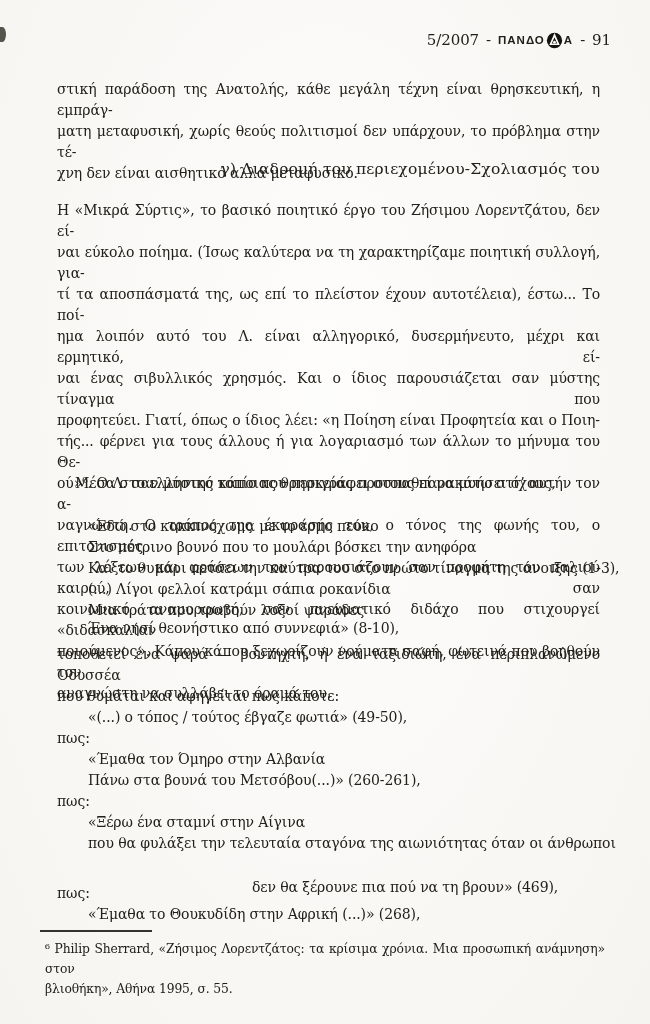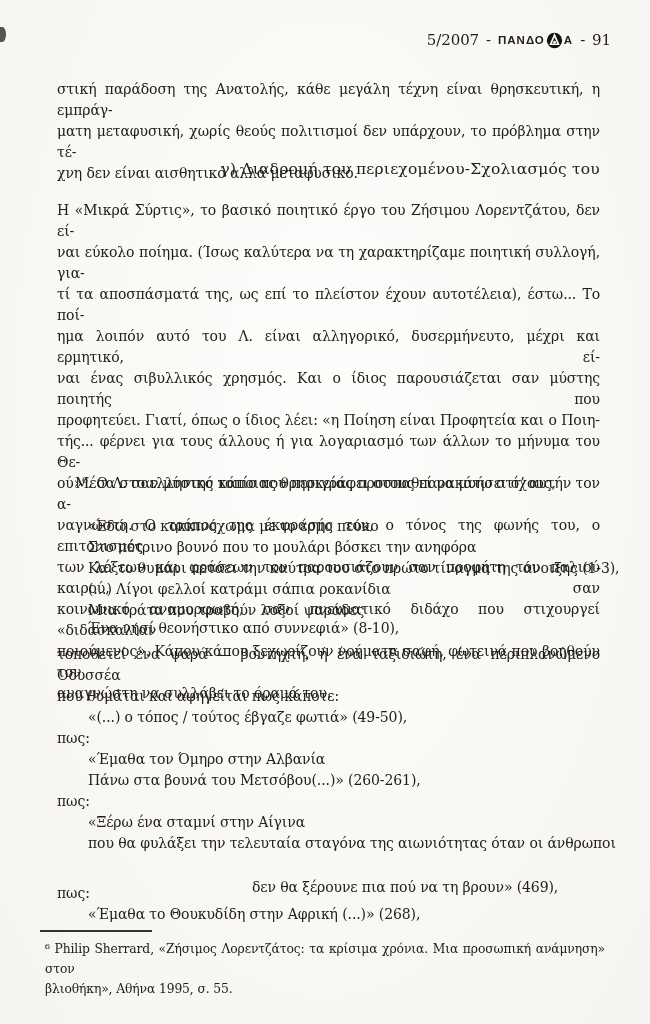--- a/index.html
+++ b/index.html
@@ -91,21 +91,21 @@
       <div class="tline">χνη δεν είναι αισθητικό αλλά μεταφυσικό.</div>
     </div>
 
   <div class="blk heading">γ) Διαδρομή του περιεχομένου-Σχολιασμός του</div>
 
   <div class="blk col" style="top:200px;">
       <div class="tline just">Η «Μικρά Σύρτις», το βασικό ποιητικό έργο του Ζήσιμου Λορεντζάτου, δεν εί-</div>
       <div class="tline just">ναι εύκολο ποίημα. (Ίσως καλύτερα να τη χαρακτηρίζαμε ποιητική συλλογή, για-</div>
       <div class="tline just">τί τα αποσπάσματά της, ως επί το πλείστον έχουν αυτοτέλεια), έστω... Το ποί-</div>
       <div class="tline just">ημα λοιπόν αυτό του Λ. είναι αλληγορικό, δυσερμήνευτο, μέχρι και ερμητικό, εί-</div>
-      <div class="tline just">ναι ένας σιβυλλικός χρησμός. Και ο ίδιος παρουσιάζεται σαν μύστης ποιητής που</div>
+      <div class="tline just">ναι ένας σιβυλλικός χρησμός. Και ο ίδιος παρουσιάζεται σαν μύστης τίναγμα που</div>
       <div class="tline just">προφητεύει. Γιατί, όπως ο ίδιος λέει: «η Ποίηση είναι Προφητεία και ο Ποιη-</div>
       <div class="tline just">τής... φέρνει για τους άλλους ή για λογαριασμό των άλλων το μήνυμα του Θε-</div>
       <div class="tline just">ού»⁶. Ο Λ. σαν μύστης κάποιας θρησκείας προσπαθεί να μυήσει σ’ αυτήν τον α-</div>
       <div class="tline just">ναγνώστη. Ο τρόπος της έκφρασής του, ο τόνος της φωνής του, ο επιτονισμός</div>
       <div class="tline just">των λέξεων και φράσεων τον παρουσιάζουν σαν προφήτη του παλιού καιρού, σαν</div>
       <div class="tline just">κοινωνικό αναμορφωτή, σαν πνευματικό διδάχο που στιχουργεί «διδασκαλίαν</div>
       <div class="tline just">ποιούμενος». Κάπου κάπου ξεχωρίζουν νοήματα σαφή, φωτεινά που βοηθούν τον</div>
       <div class="tline">αναγνώστη να συλλάβει το όραμά του.</div>
     </div>
 

